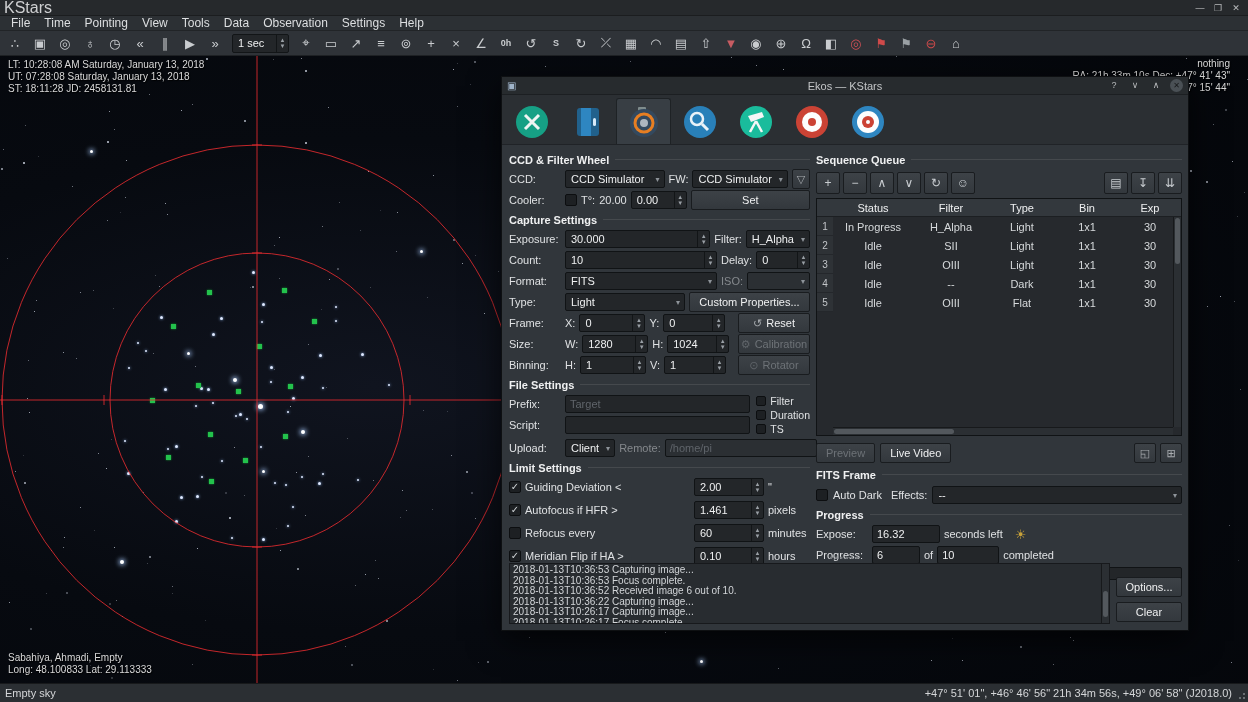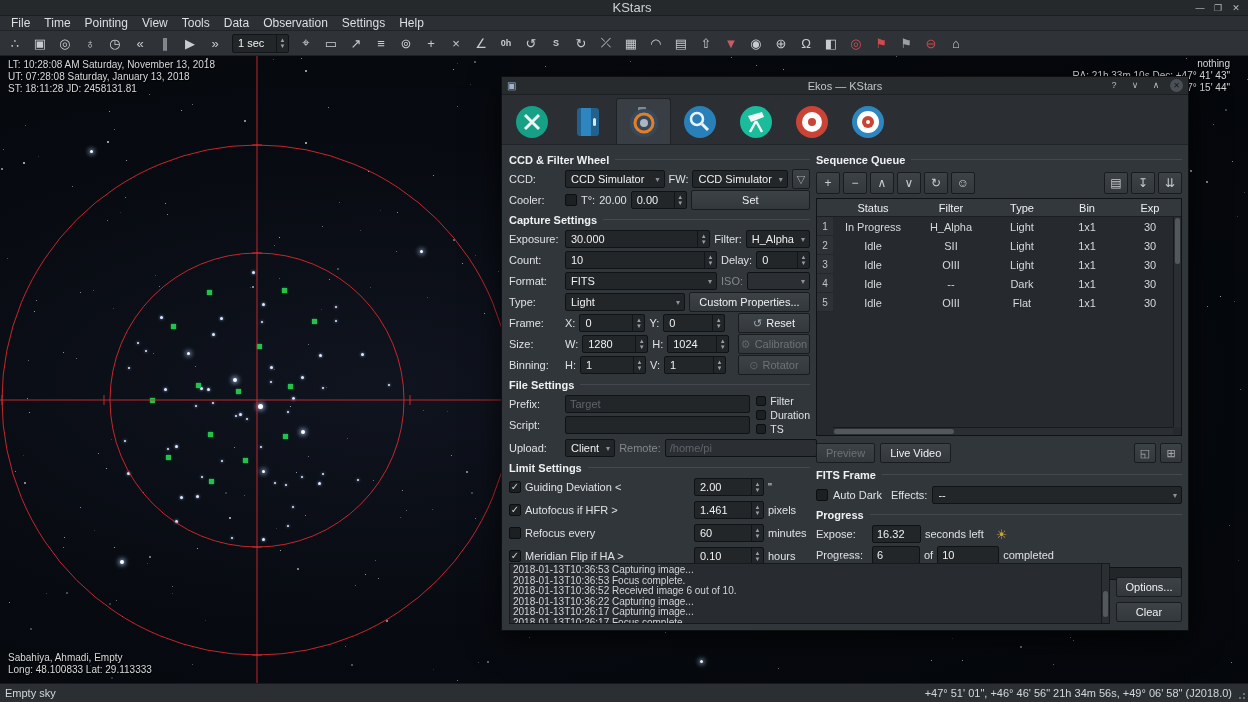--- a/index.html
+++ b/index.html
@@ -13,21 +13,21 @@
   .star.big { background:#ffffff; box-shadow:0 0 5px 1px #aaccff; border-radius:50%; }
   .marker { position:absolute; width:5px; height:5px; background:#23c24c; box-shadow:0 0 2px #15a838; }
   #crosshair { position:absolute; inset:0; z-index:2; }
   .skyinfo { position:absolute; z-index:3; color:#d8d8d8; font-size:10px; line-height:12px; text-shadow:1px 1px 1px #000; }
   #info-tl { left:8px; top:59px; }
   #info-tr { right:18px; top:58px; text-align:right; }
   #info-bl { left:8px; bottom:26px; }
 
   
   #titlebar { position:absolute; left:0; top:0; right:0; height:16px; background:#26292c; border-bottom:1px solid #1b1d1f; z-index:10; display:flex; align-items:center; }
-  #titlebar .title { position:absolute; left:16px; right:0; text-align:center; color:#cfd0d2; font-size:13px; }
+  #titlebar .title { position:absolute; left:4px; right:0; color:#cfd0d2; font-size:16px; }
   .winbtns { margin-left:auto; display:flex; gap:4px; padding-right:5px; z-index:1; }
   .winbtn { width:14px; height:12px; display:flex; align-items:center; justify-content:center; color:#b8babc; font-size:9px; cursor:default; }
   #menubar { position:absolute; left:0; top:16px; right:0; height:15px; background:#2c3034; border-bottom:1px solid #212427; z-index:10; display:flex; align-items:center; padding-left:4px; }
   .menuitem { padding:0 7px; color:#dddfe1; font-size:12px; height:100%; display:flex; align-items:center; }
   #maintoolbar { position:absolute; left:0; top:31px; right:0; height:25px; background:#2f3338; border-bottom:1px solid #1e2124; z-index:10; display:flex; align-items:center; padding-left:3px; gap:1px; }
   .tbtn { width:24px; height:22px; border:0; background:transparent; color:#c9cccf; font-size:13px; display:flex; align-items:center; justify-content:center; }
   .tbtn.small-text { font-size:9px; font-weight:bold; }
   .timestep { display:inline-flex; align-items:center; height:19px; background:#232629; border:1px solid #121517; border-radius:2px; margin:0 4px; padding-left:5px; }
   .timestep .val { min-width:38px; color:#eff0f1; }
   .timestep .sb, .spin .sb { display:flex; flex-direction:column; align-items:center; justify-content:center; width:12px; height:100%; border-left:1px solid #121517; color:#9aa0a6; }
@@ -550,21 +550,21 @@
         <line x1="252" y1="547" x2="262" y2="547"></line>
       <line x1="2" y1="395" x2="2" y2="405"></line>
         <line x1="512" y1="395" x2="512" y2="405"></line>
       <line x1="252" y1="145" x2="262" y2="145"></line>
         <line x1="252" y1="655" x2="262" y2="655"></line>
     </g>
   </svg>
 </div>
 
 <div id="info-tl" class="skyinfo">
-  <div>LT: 10:28:08 AM  Saturday, November 13, 2018</div>
+  <div>LT: 10:28:08 AM  Saturday, January 13, 2018</div>
   <div>UT: 07:28:08  Saturday, January 13, 2018</div>
   <div>ST: 18:11:28  JD: 2458131.81</div>
 </div>
 <div id="info-tr" class="skyinfo">
   <div>nothing</div>
   <div>RA: 21h 33m 10s  Dec: +47° 41' 43"</div>
   <div>17° 15' 44"</div>
 </div>
 <div id="info-bl" class="skyinfo">
   <div>Sabahiya, Ahmadi, Empty</div>
@@ -1142,21 +1142,21 @@
           <span>--</span>
         </span>
     </div>
 
     <div class="sect">
         <span>Progress</span>
         <span class="line"></span>
       </div>
     <div class="frow">
       <span class="lbl lw52">Expose:</span>
-      <input class="inp w62" style="width: 49px;" value="16.32">
+      <input class="inp w62" style="width: 68px;" value="16.32">
       <span class="lbl">seconds left</span>
       <span class="busy">☀</span>
     </div>
     <div class="frow">
       <span class="lbl lw52">Progress:</span>
       <input class="inp" style="width: 48px;" value="6">
       <span class="lbl">of</span>
       <input class="inp" style="width: 62px;" value="10">
       <span class="lbl">completed</span>
     </div>

